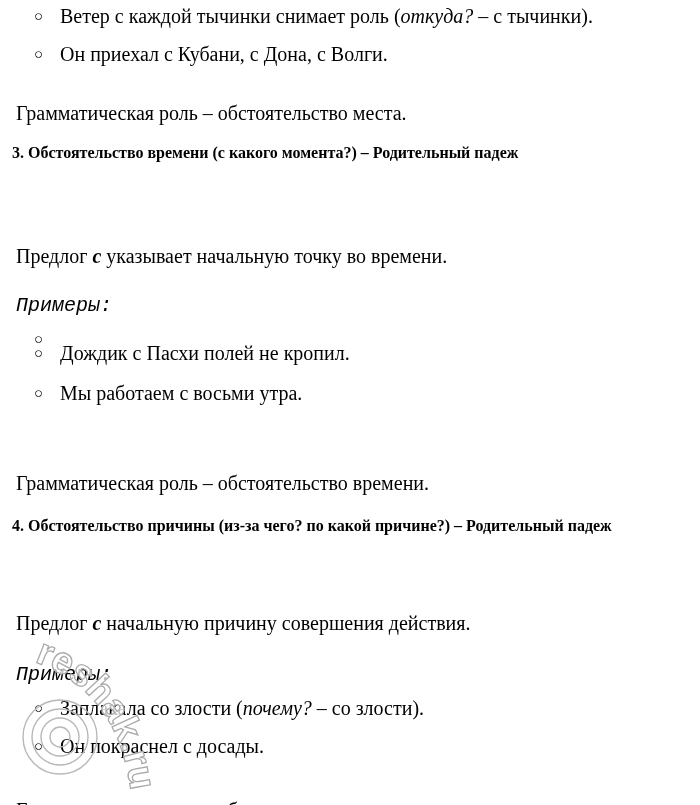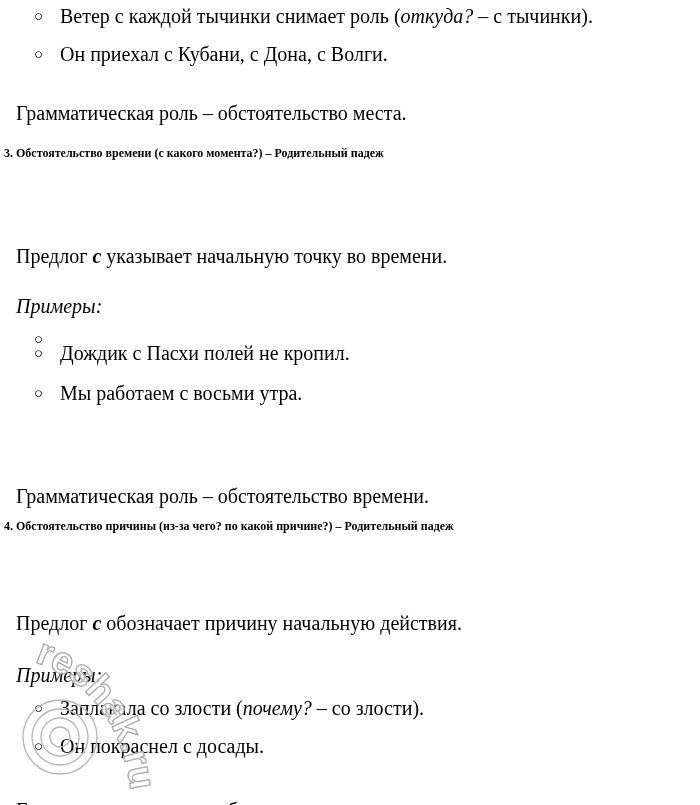--- a/index.html
+++ b/index.html
@@ -13,25 +13,25 @@
     position: absolute; inset: 0;
     background: #ffffff;
     font-family: "Liberation Serif", "DejaVu Serif", serif;
     font-size: 20px;
     color: #000000;
   }
   .line {
     position: absolute; left: 0; right: 2px;
     margin: 16px; line-height: 26px;
   }
-  .italic { font-style: italic; }
+  .italic { font-style: italic; font-family: Liberation Mono, monospace; }
   .heading {
-    position: absolute; left: 4px; right: 0;
+    position: absolute; left: 12px; right: 0;
     margin: 0;
-    font-size: 12px; line-height: 40px;
+    font-size: 16px; line-height: 40px;
     font-weight: bold;
     text-align: justify;
   }
   .elist {
     position: absolute; left: 0; right: 0;
     margin: 0; padding: 0; list-style: none;
   }
   .elist li {
     position: relative;
     padding-left: 60px;
@@ -82,25 +82,25 @@
     <li>
       <span class="bul">○</span>
       <span><span>Дождик с Пасхи полей не кропил.</span></span>
     </li>
     <li>
       <span class="bul">○</span>
       <span><span>Мы работаем с восьми утра.</span></span>
     </li>
   </ul>
 
-  <p class="line" style="top:467px">Грамматическая роль – обстоятельство времени.</p>
+  <p class="line" style="top:454px">Грамматическая роль – обстоятельство времени.</p>
 
   <h2 class="heading" style="top:506px">4. Обстоятельство причины (из-за чего? по какой причине?) – Родительный падеж</h2>
 
-  <p class="line" style="top:594px"><span>Предлог </span><span style="font-style: italic; font-weight: bold;">с</span><span> обозначает причину начальную действия.</span></p>
+  <p class="line" style="top:594px"><span>Предлог </span><span style="font-style: italic; font-weight: bold;">с</span><span> начальную причину совершения действия.</span></p>
 
   <p class="line italic" style="top:646px">Примеры:</p>
 
   <ul class="elist" style="top:695px">
     <li>
       <span class="bul">○</span>
       <span><span>Заплакала со злости (</span><span style="font-style: italic;">почему?</span><span> – со злости).</span></span>
     </li>
     <li>
       <span class="bul">○</span>

